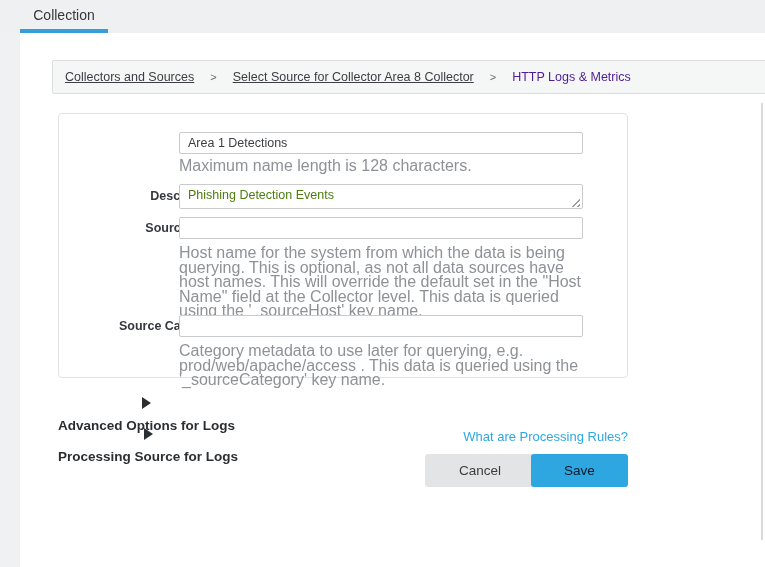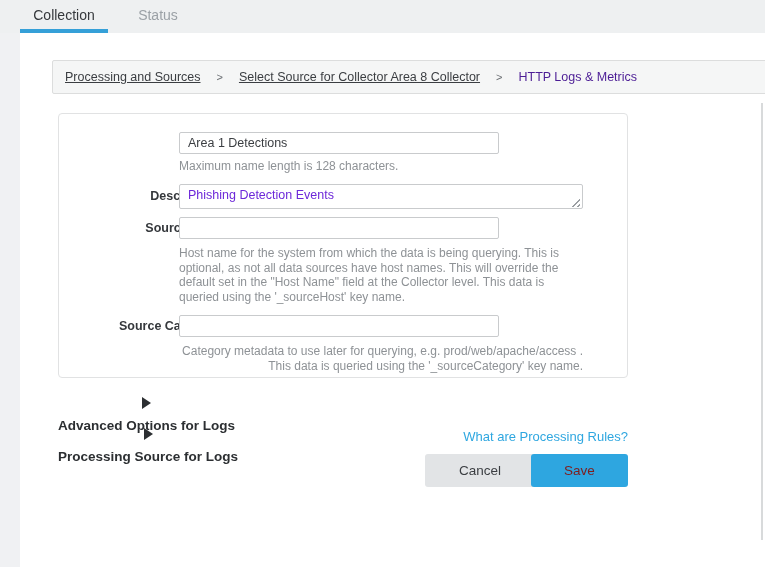--- a/index.html
+++ b/index.html
@@ -28,61 +28,60 @@
     display:flex; align-items:center; gap:16px; padding-left:12px; font-size:12.5px; overflow:hidden; white-space:nowrap; }
   .crumb-link { color:#3b3e42; text-decoration:underline; cursor:pointer; }
   .crumb-current { color:#4c1d95; }
   .crumb-sep { color:#6a6e72; font-size:11px; }
 
   
   .form-card { position:absolute; left:58px; top:113px; width:570px; height:265px;
     background:#fff; border:1px solid #e1e2e3; border-radius:4px; }
   .f-label { position:absolute; left:0; width:160px; text-align:right; font-size:12.5px; font-weight:bold; color:#35383c; }
   .req { color:var(--required,#e03c3c); margin-left:1px; }
-  .f-input { position:absolute; left:120px; width:320px; height:22px; border:1px solid #c9cbcd; border-radius:2px;
+  .f-input { position:absolute; left:120px; width:404px; height:22px; border:1px solid #c9cbcd; border-radius:2px;
     font-family:inherit; font-size:12.5px; color:#3b3e42; padding:0 8px; background:#fff; outline:none; }
-  .f-help { position:absolute; left:120px; width:404px; font-size:12px; line-height:14.5px; color:#8e9296; }
+  .f-help { position:absolute; left:120px; width:404px; font-size:16px; line-height:14.5px; color:#8e9296; }
   .f-textarea { position:absolute; left:120px; width:404px; height:25px; border:1px solid #c9cbcd; border-radius:2px;
-    font-family:inherit; font-size:12.5px; color:#6d28d9; padding:3px 8px; background:#fff; resize:none; overflow:hidden; outline:none; }
+    font-family:inherit; font-size:12.5px; color:#4d7c0f; padding:3px 8px; background:#fff; resize:none; overflow:hidden; outline:none; }
   .grip { position:absolute; width:10px; height:10px;
     background:repeating-linear-gradient(135deg, transparent 0, transparent 2px, #9a9ea2 2px, #9a9ea2 3.2px);
     clip-path:polygon(100% 0, 100% 100%, 0 100%); }
 
   
   .section { position:absolute; left:58px; display:flex; align-items:center; gap:9px; cursor:pointer;flex-direction:column; }
   .tri { width:0; height:0; border-top:6px solid transparent; border-bottom:6px solid transparent; border-left:9px solid #2c2f32; }
   .section-label { font-size:13.5px; font-weight:bold; color:#2c2f32; }
 
   .help-link { position:absolute; top:429px; right:137px; font-size:13px; color:var(--link,#2fa7e0); cursor:pointer; }
 
   
   .btn { position:absolute; top:454px; height:33px; border:none; border-radius:3px; font-family:inherit; font-size:13.5px; cursor:pointer; }
   .btn-cancel { left:425px; width:110px; background:var(--cancel-bg,#e2e4e6); color:#3b3e42; }
-  .btn-save { left:531px; width:97px; background:var(--save-bg,#2ea6e0); color:#7f1d1d; }
+  .btn-save { left:531px; width:97px; background:var(--save-bg,#2ea6e0); color:#0f172a; }
 
   .scroll-track { position:absolute; left:761px; top:103px; width:2px; height:437px; background:#d8dadb; }
 </style>
 </head>
 <body>
 
 <div class="stage">
 
   <div class="tabbar">
     <div class="tab tab-collection">Collection</div>
-    <div class="tab tab-status">Status</div>
     <div class="tab-underline"></div>
   </div>
 
   <div class="panel">
 
     
   </div>
 
   <div class="breadcrumb">
-    <span class="crumb-link">Processing and Sources</span>
+    <span class="crumb-link">Collectors and Sources</span>
     <span class="crumb-sep">&gt;</span>
     <span class="crumb-link">Select Source for Collector Area 8 Collector</span>
     <span class="crumb-sep">&gt;</span>
     <span class="crumb-current">HTTP Logs &amp; Metrics</span>
   </div>
 
   <div class="form-card">
 
     <label class="f-label" style="top:22px;">
       <span>Name</span><span class="req">*</span>
@@ -93,21 +92,21 @@
     <label class="f-label" style="top:75px;">Description</label>
     <textarea class="f-textarea" style="top: 70px;">Phishing Detection Events</textarea>
     <div class="grip" style="left:511px; top:83px;"></div>
 
     <label class="f-label" style="top:107px;">Source Host</label>
     <input class="f-input" style="top: 103px;" type="text" value="">
     <div class="f-help" style="top:132px;">Host name for the system from which the data is being querying. This is optional, as not all data sources have host names. This will override the default set in the "Host Name" field at the Collector level. This data is queried using the '_sourceHost' key name.</div>
 
     <label class="f-label" style="top:205px;">Source Category</label>
     <input class="f-input" style="top: 201px;" type="text" value="">
-    <div class="f-help" style="top:230px;text-align:right;">Category metadata to use later for querying, e.g. prod/web/apache/access . This data is queried using the '_sourceCategory' key name.</div>
+    <div class="f-help" style="top:230px;">Category metadata to use later for querying, e.g. prod/web/apache/access . This data is queried using the '_sourceCategory' key name.</div>
   </div>
 
   <div class="section" style="top:397px;">
     <span class="tri"></span>
     <span class="section-label">Advanced Options for Logs</span>
   </div>
 
   <div class="section" style="top:428px;">
     <span class="tri"></span>
     <span class="section-label">Processing Source for Logs</span>

